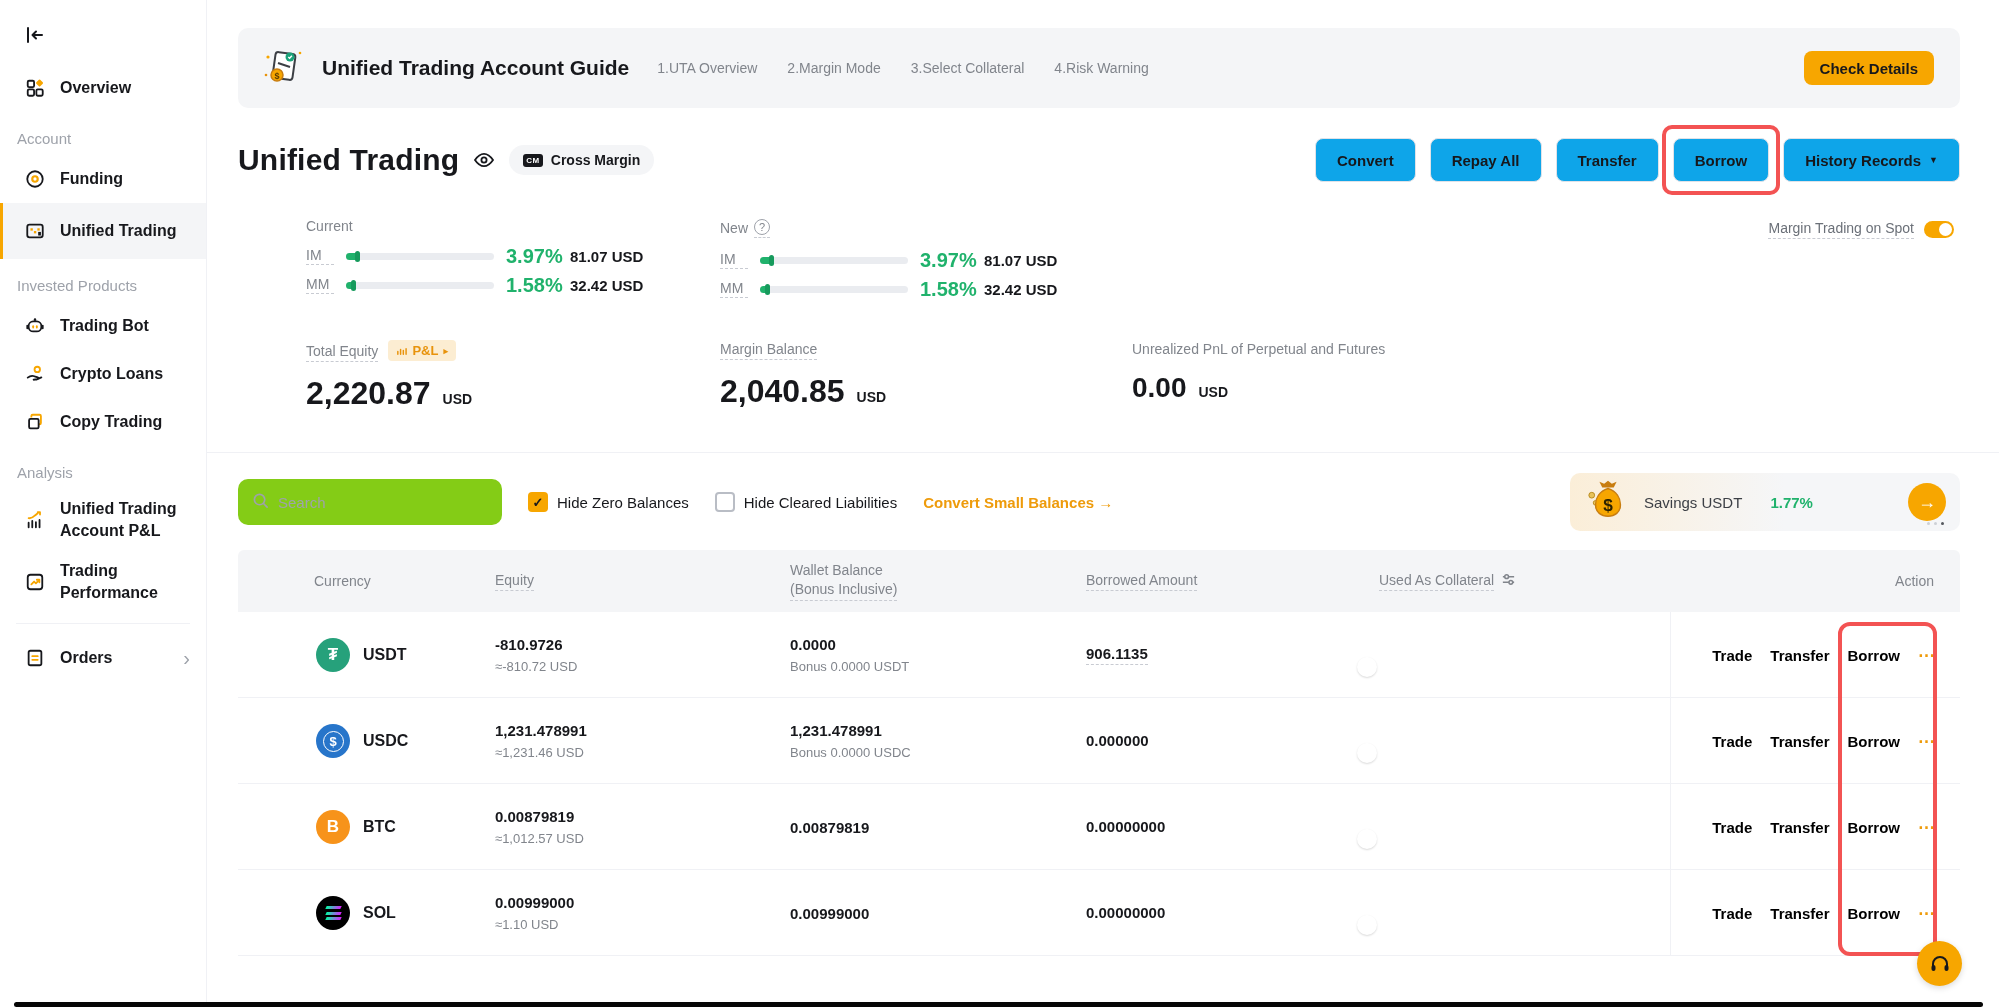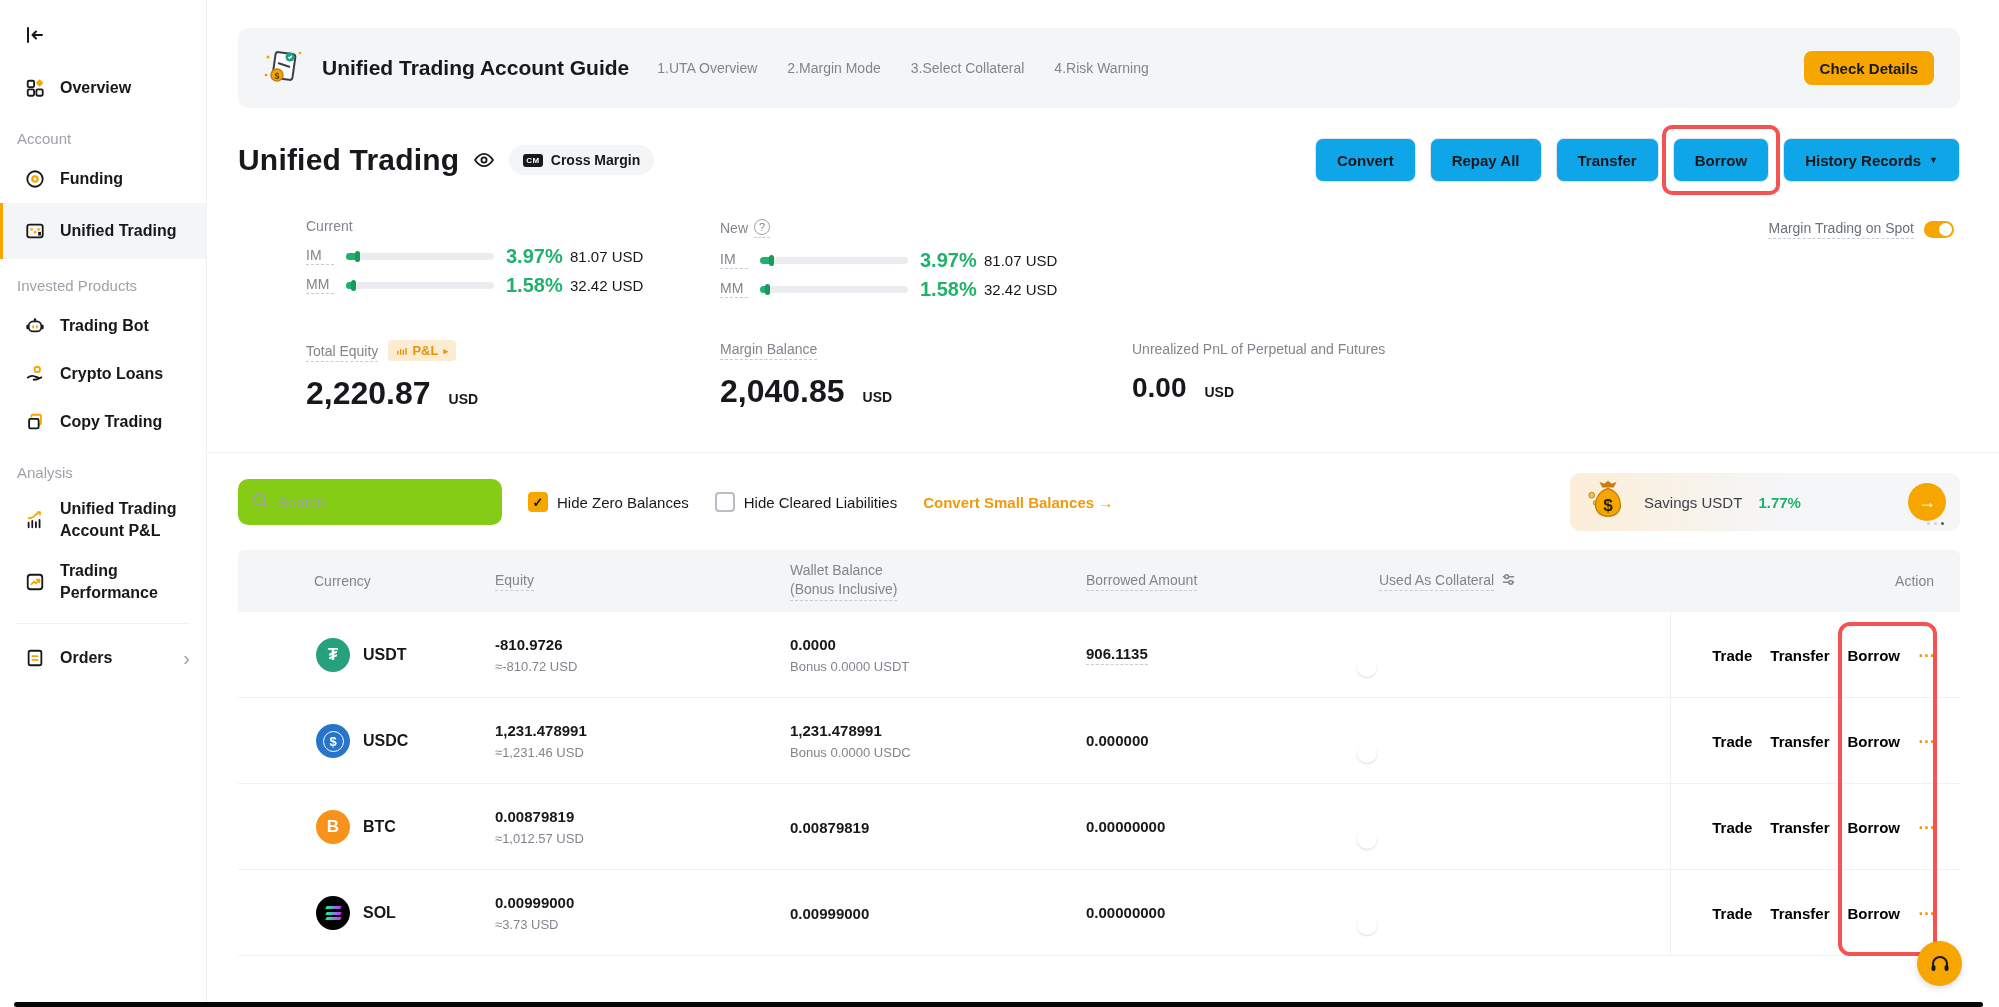--- a/index.html
+++ b/index.html
@@ -52,59 +52,59 @@
   .rlabel { color:#81858c; font-size:14px; margin-bottom:9px; display:flex; align-items:center; gap:6px; }
   .help { width:16px; height:16px; border:1px solid #9ea2aa; border-radius:50%; color:#81858c; font-size:11px;
           display:inline-flex; align-items:center; justify-content:center; border-bottom-style:solid; }
   .help-u { border-bottom:1px dashed #c8cbd2; padding-bottom:2px; }
   .rline { display:flex; align-items:center; gap:12px; height:26px; margin-bottom:3px; }
   .rtag { color:#81858c; font-size:14px; width:28px; border-bottom:1px dashed #c8cbd2; padding-bottom:1px; }
   .bar { width:148px; height:7px; background:#eaecf0; border-radius:4px; position:relative; }
   .bar i { position:absolute; left:0; top:0; height:7px; width:13px; background:#20b26c; border-radius:4px; }
   .bar u { position:absolute; left:9px; top:-2px; width:5px; height:11px; background:#169a5c; border-radius:3px; }
   .rpct { font-weight:700; font-size:20px; width:52px; }
-  .rusd { font-weight:400; font-size:15px; }
+  .rusd { font-weight:700; font-size:15px; }
   .spot { position:absolute; right:6px; top:2px; display:flex; align-items:center; gap:10px; }
   .spot-label { color:#6b7078; font-size:14px; border-bottom:1px dashed #c8cbd2; padding-bottom:2px; }
   .tgl-sm { width:30px; height:17px; border-radius:9px; background:#f7a600; position:relative; cursor:pointer; }
   .tgl-sm i { position:absolute; right:2px; top:2px; width:13px; height:13px; border-radius:50%; background:#fff; }
 
   
   .stats-row { display:flex; margin-top:36px; padding-left:68px; height:84px; }
   .stat { width:414px; }
   .stat.w2 { width:412px; }
   .stat-label { color:#81858c; font-size:14px; display:inline-flex; align-items:center;
                 border-bottom:1px dashed #c8cbd2; padding-bottom:2px; }
   .stat-label.plain { border-bottom:none; }
   .pnl-badge { display:inline-flex; align-items:center; gap:5px; background:#fcedd2; color:#e8930c;
                border-radius:4px; padding:3px 8px; font-weight:700; font-size:13px; margin-left:10px; cursor:pointer; }
   .pnl-caret { font-size:9px; }
   .stat-value { font-size:32px; font-weight:700; margin-top:13px; }
-  .stat-value .usd { font-size:14px; margin-left:18px; }
+  .stat-value .usd { font-size:14px; margin-left:12px; }
 
   .section-divider { height:1px; background:#f0f1f5; margin:28px -39px 0 -31px; }
 
   
   .filter-row { display:flex; align-items:center; margin-top:20px; gap:26px; height:58px; }
   .search { width:264px; height:46px; background:#84cc16; border-radius:10px; display:flex; align-items:center;
             padding:0 14px; gap:9px; }
   .search input { border:none; background:transparent; outline:none; font-size:15px; width:100%;
                   font-family:"Liberation Sans", sans-serif; color:#17181c; }
   .search input::placeholder { color:#9ea2aa; }
   .cb { display:flex; align-items:center; gap:9px; font-size:15px; cursor:pointer; }
   .box { width:20px; height:20px; border-radius:4px; display:flex; align-items:center; justify-content:center; }
   .box.checked { background:#f7a600; color:#17181c; font-size:13px; font-weight:700; }
   .box.un { border:2px solid #b9bdc5; background:#fff; }
   .link-orange { color:#ee9b0b; font-weight:700; font-size:15px; cursor:pointer; white-space:nowrap; }
 
   .savings { margin-left:auto; width:390px; height:58px; border-radius:10px; position:relative;
              background:linear-gradient(90deg,#fbeed8 0%,#f5f6f8 55%); display:flex; align-items:center;
              padding:0 14px 0 16px; gap:14px; cursor:pointer; }
   .sav-label { font-size:15px; color:#3c3f45; font-weight:400; }
-  .sav-rate { font-size:15px; font-weight:700; margin-left:2px; }
+  .sav-rate { font-size:15px; font-weight:700; margin-left:14px; }
   .sav-arrow { margin-left:auto; width:38px; height:38px; border-radius:50%; background:#f7a600; color:#fff;
                display:flex; align-items:center; justify-content:center; font-size:18px; font-weight:700; cursor:pointer; }
   .sav-dots { position:absolute; right:16px; bottom:6px; display:flex; gap:4px; }
   .sav-dots i { width:3px; height:3px; border-radius:50%; background:#cdd0d6; }
   .sav-dots i.on { background:#55585e; }
 
   
   .table { margin-top:19px; }
   .tgrid { display:grid; grid-template-columns:257px 295px 296px 293px 291px 1fr; align-items:center; }
   .thead { height:62px; background:#f4f5f7; border-radius:6px 6px 0 0; color:#81858c; font-size:14px; }
@@ -541,21 +541,21 @@
         <div class="ccur">
           <span class="coin sol" style="background-color: rgb(0, 0, 0);">
               <i></i>
               <i></i>
               <i></i>
             </span>
           <span class="sym">SOL</span>
         </div>
         <div>
           <div class="v1">0.00999000</div>
-          <div class="v2">≈3.73 USD</div>
+          <div class="v2">≈1.10 USD</div>
         </div>
         <div>
           <div class="v1">0.00999000</div>
 
         </div>
         <div><span class="v1">0.00000000</span></div>
         <div><span class="tgl on"><i></i></span></div>
         <div class="c-action">
           <span class="alink">Trade</span>
           <span class="alink">Transfer</span>

